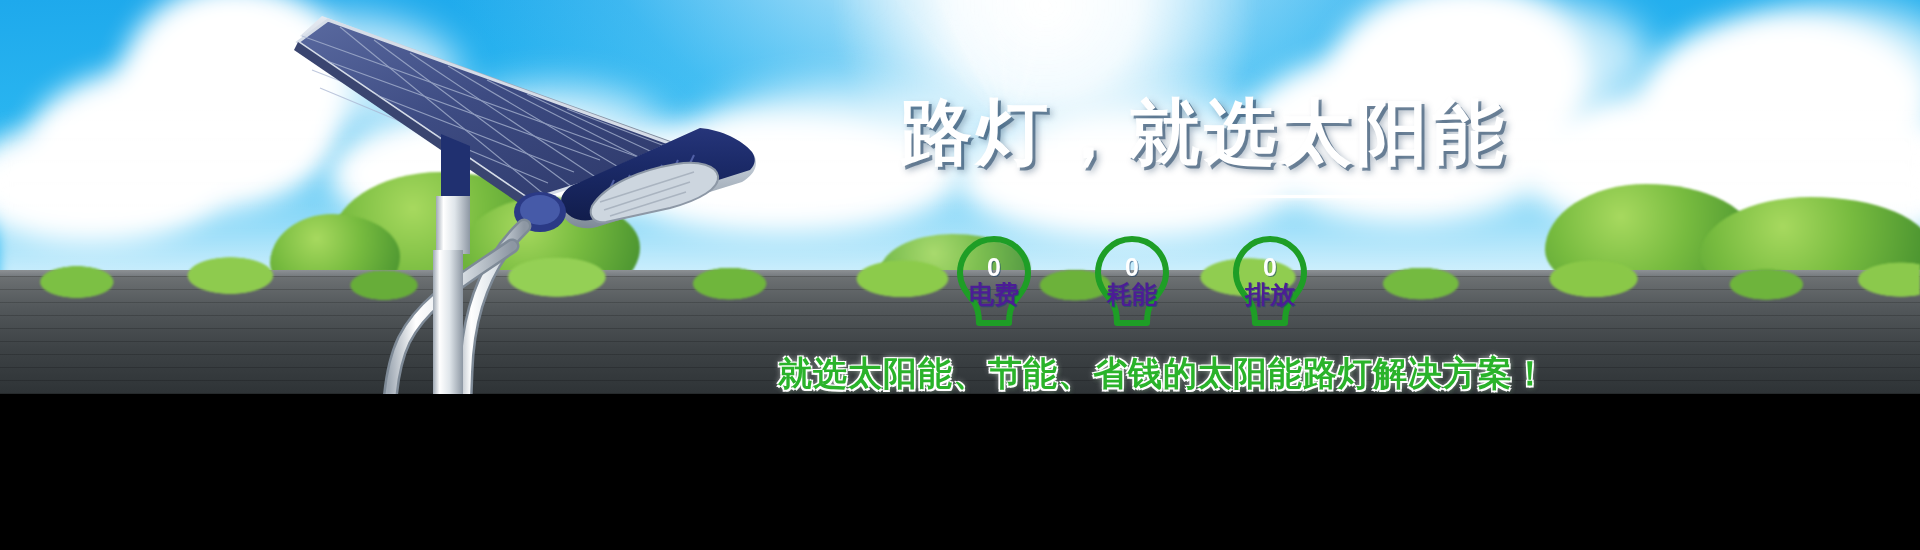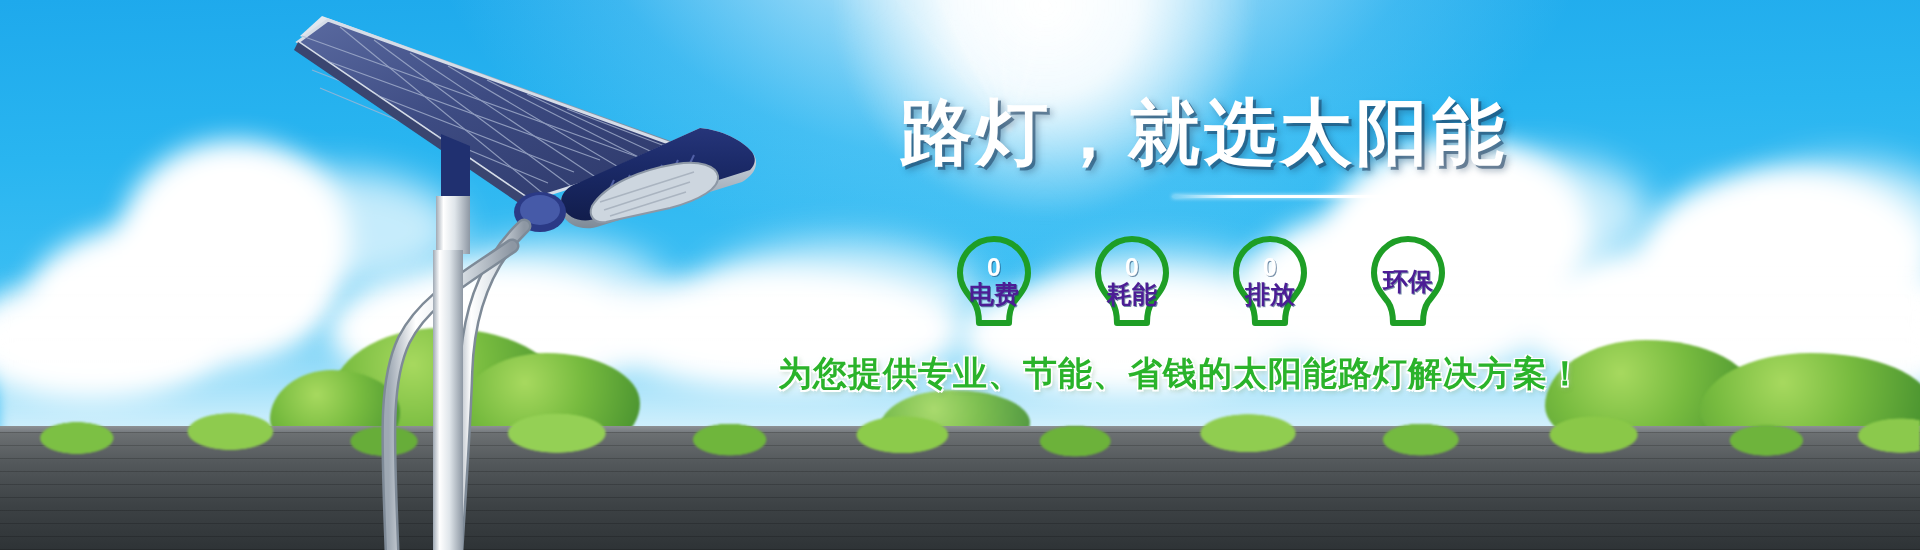--- a/index.html
+++ b/index.html
@@ -1,20 +1,20 @@
 <!DOCTYPE html>
 <html><head>
 <meta charset="utf-8">
 <style>
   html,body{margin:0;padding:0;background:#000;}
   body{font-family:"Liberation Sans","DejaVu Sans",sans-serif;}
 
   #banner{
     position:relative;
-    width:1920px;height:550px;
+    width:1920px;height:394px;
     overflow:hidden;
     background:#25b3ee;
   }
 
   
   .sky{
     position:absolute;inset:0;
     background:
       radial-gradient(ellipse 900px 620px at 1010px -130px,
           rgba(255,255,255,.98) 0%,
@@ -318,27 +318,18 @@
     <div class="badge">
       <svg width="88" height="98" viewBox="0 0 88 98">
         <path d="M44 7 C63 7 78 22 78 41 C78 54 70 62 64 70 C60 76 59 84 59 91 L29 91 C29 84 28 76 24 70 C18 62 10 54 10 41 C10 22 25 7 44 7 Z" fill="none" stroke="#1e9e26" stroke-width="6" stroke-linejoin="round"></path>
       </svg>
       <div class="badgeTxt">
         <span class="badgeNum">0</span>
         <span class="badgeWord">排放</span>
       </div>
     </div>
 
-    <div class="badge eco">
-      <svg width="88" height="98" viewBox="0 0 88 98">
-        <path d="M44 7 C63 7 78 22 78 41 C78 54 70 62 64 70 C60 76 59 84 59 91 L29 91 C29 84 28 76 24 70 C18 62 10 54 10 41 C10 22 25 7 44 7 Z" fill="none" stroke="#1e9e26" stroke-width="6" stroke-linejoin="round"></path>
-      </svg>
-      <div class="badgeTxt">
-        <span class="badgeNum"></span>
-        <span class="badgeWord">环保</span>
-      </div>
-    </div>
 
   </div>
 
-  <div class="tagline">为您提供专业、节能、省钱的太阳能路灯解决方案！</div>
+  <div class="tagline">就选太阳能、节能、省钱的太阳能路灯解决方案！</div>
 
 </div>
 
 </body></html>

